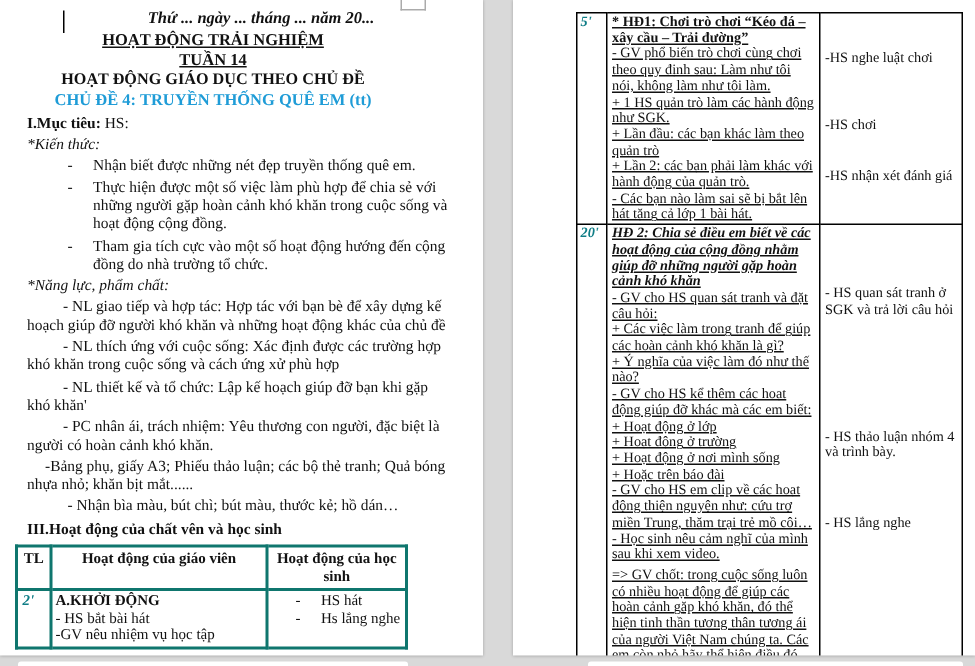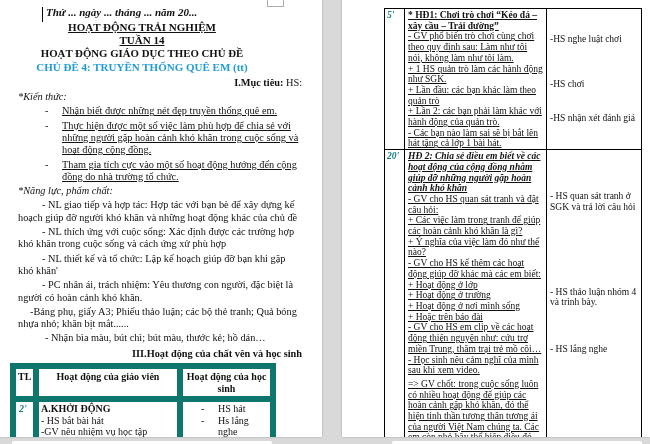--- a/index.html
+++ b/index.html
@@ -13,39 +13,39 @@
   .page{
     position:absolute;top:0;background:#fff;height:437px;overflow:hidden;
     box-shadow:0 0 2px rgba(0,0,0,.25);
   }
   .page-left{left:0;width:322px;padding:5px 20px 0 18px;box-sizing:border-box;
     font-size:10.3px;line-height:12.3px;}
   .page-right{left:342px;width:308px;box-sizing:border-box;}
 
   
   .cursor{position:absolute;left:42px;top:7px;width:1px;height:15px;background:#000;}
-  .date-line{margin:0 0 2px 28px;font-weight:bold;font-style:italic;font-size:11px;line-height:14px;}
+  .date-line{margin:0 0 2px 28px;font-weight:bold;font-style:italic;font-size:11px;line-height:14px;text-align:center;}
   .headings{margin-right:36px;text-align:center;}
   .headings p{margin:0;line-height:13.2px;}
   .hu{font-weight:bold;text-decoration:underline;font-size:11px;}
   .hb{font-weight:bold;font-size:10.8px;}
   .hblue{font-weight:bold;font-size:11px;}
-  .sec{margin:3px 0 0 0;text-align:right;}
+  .sec{margin:3px 0 0 0;}
   .b{font-weight:bold;}
   .ital{font-style:italic;margin:2px 0 0 0;}
   .kt-item{display:flex;margin:2px 0 0 0;}
   .kt-dash{margin-left:27px;width:17px;flex:0 0 17px;}
-  .kt-text{flex:1;padding-right:2px;text-decoration:underline;}
+  .kt-text{flex:1;padding-right:2px;}
   .nl{margin:2px 0 0 0;text-indent:24px;}
   .prep1{margin:2px 0 0 0;text-indent:12px;}
   .prep2{margin:2px 0 0 27px;}
 
   .ltable{border-collapse:collapse;table-layout:fixed;margin:3px 0 0 -8px;width:260px;
     font-size:10px;line-height:11.5px;}
-  .ltable td,.ltable th{border:6px solid #0f766e;vertical-align:top;padding:1px 2px;}
+  .ltable td,.ltable th{border:2px solid #0f766e;vertical-align:top;padding:1px 2px;}
   .ltable th{font-size:10px;text-align:center;font-weight:bold;padding:2px 2px;}
   .ltable .ltime{font-weight:bold;font-style:italic;text-align:left;padding-left:3px;}
   .lhs{display:flex;}
   .lhs-dash{margin-left:16px;width:17px;flex:0 0 17px;}
 
   
   .rtable{border-collapse:collapse;table-layout:fixed;margin:8px 0 0 42px;width:257px;
     font-size:9.5px;line-height:10.7px;}
   .rtable td{border:1px solid #000;vertical-align:top;padding:1px 2px 0 3px;overflow:hidden;}
   .rtable tr.r1 td{height:136px;}

